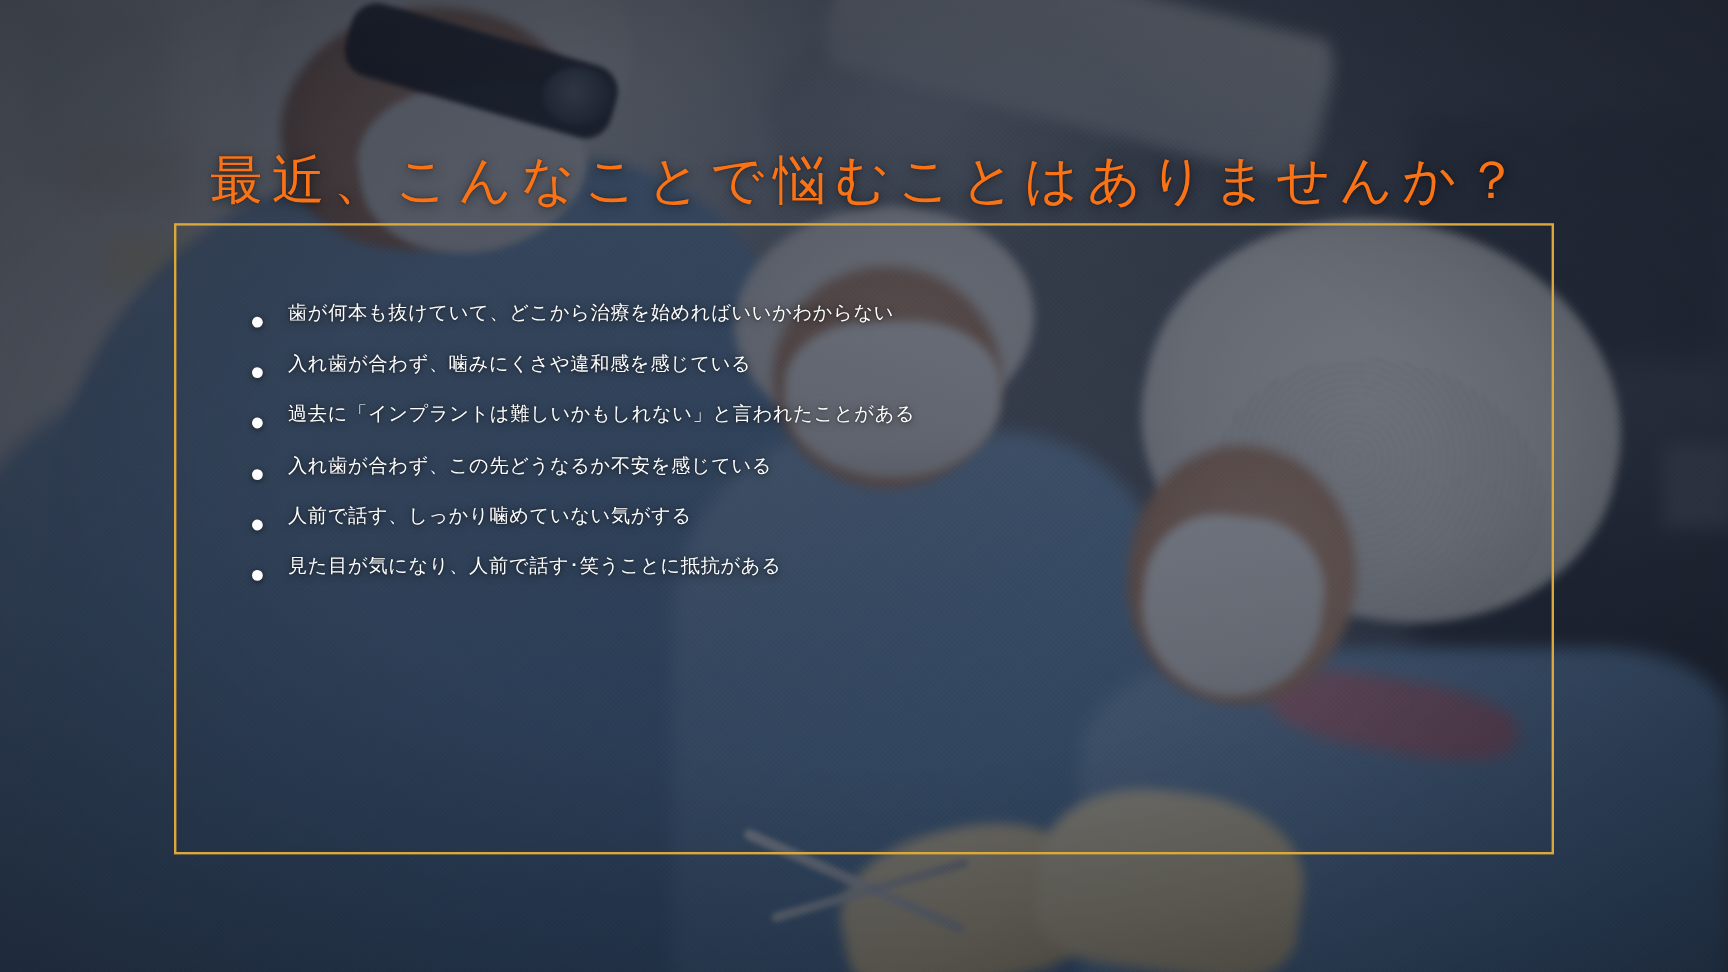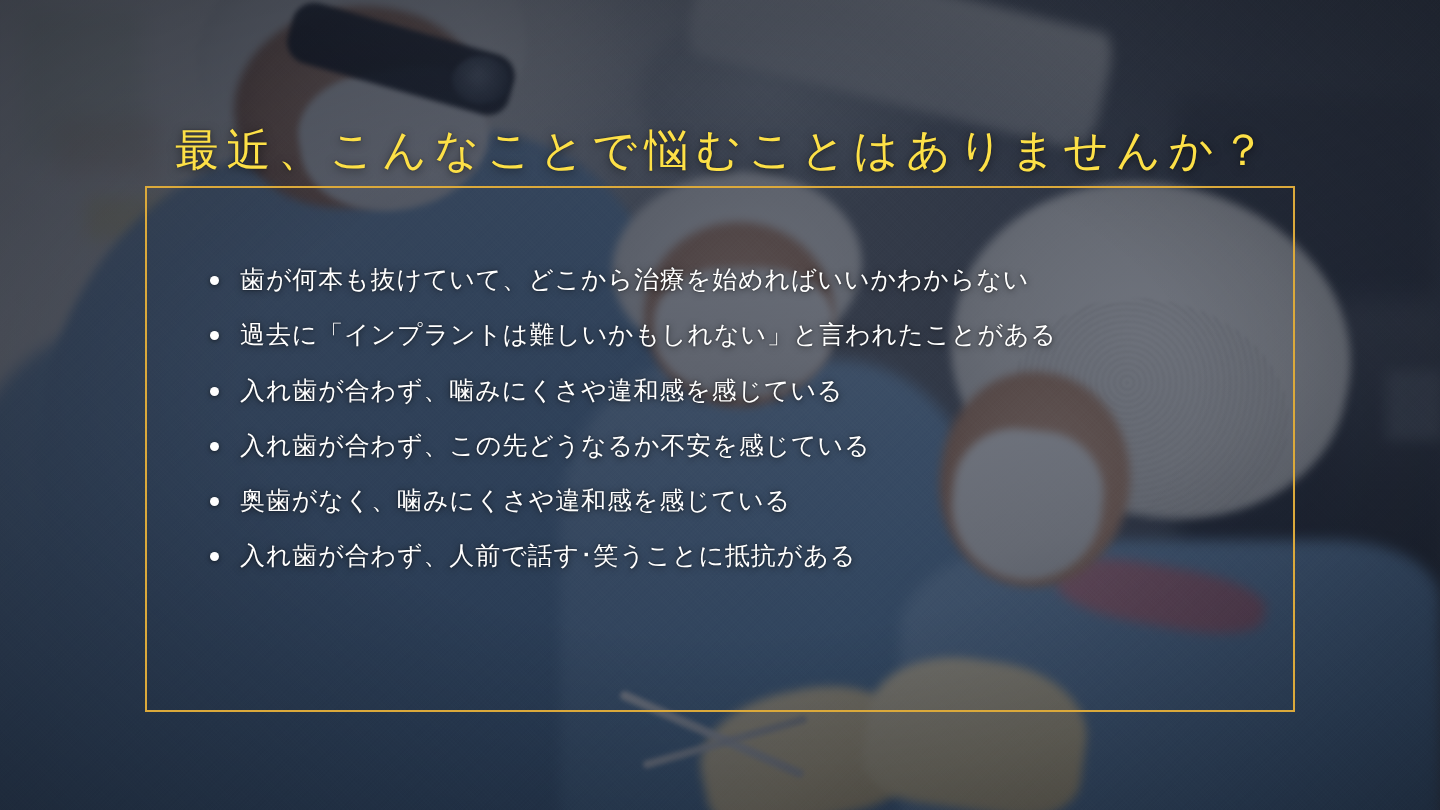--- a/index.html
+++ b/index.html
@@ -331,21 +331,21 @@
   .content {
     position: absolute;
     inset: 0;
   }
 
   .slide-title {
     position: absolute;
     left: 0; right: 0;
     top: 96px;
     text-align: center;
-    color: #fde047;
+    color: #f97316;
     font-size: 44px;
     line-height: 1.2;
     letter-spacing: 0.17em;
     text-indent: 0.17em;
     font-weight: 400;
     text-shadow: 0 2px 10px rgba(0,0,0,.55), 0 0 2px rgba(0,0,0,.4);
     white-space: nowrap;
   }
 
   .concerns-frame {
@@ -363,23 +363,23 @@
     left: 210px;
     top: 246px;
     width: 1020px;
     list-style: none;
     margin: 0;
     padding: 0;
   }
   .concern-item {
     position: relative;
     padding-left: 30px;
-    margin: 16px 0 19px 0;
+    margin: 4px 0 19px 0;
     color: #ffffff;
-    font-size: 25px;
+    font-size: 16px;
     line-height: 1.45;
     letter-spacing: 0.035em;
     white-space: nowrap;
     text-shadow: 0 1px 7px rgba(0,0,0,.62), 0 0 2px rgba(0,0,0,.5);
   }
   .concern-item:last-child { margin-bottom: 0; }
   .concern-bullet {
     position: absolute;
     left: 0;
     top: 14px;
@@ -446,34 +446,34 @@
 
     <div class="concerns-frame"></div>
 
     <ul class="concerns-list">
       <li class="concern-item">
         <span class="concern-bullet"></span>
         <span>歯が何本も抜けていて、どこから治療を始めればいいかわからない</span>
       </li>
       <li class="concern-item">
         <span class="concern-bullet"></span>
+        <span>入れ歯が合わず、噛みにくさや違和感を感じている</span>
+      </li>
+      <li class="concern-item">
+        <span class="concern-bullet"></span>
         <span>過去に「インプラントは難しいかもしれない」と言われたことがある</span>
       </li>
       <li class="concern-item">
         <span class="concern-bullet"></span>
-        <span>入れ歯が合わず、噛みにくさや違和感を感じている</span>
-      </li>
-      <li class="concern-item">
-        <span class="concern-bullet"></span>
         <span>入れ歯が合わず、この先どうなるか不安を感じている</span>
       </li>
       <li class="concern-item">
         <span class="concern-bullet"></span>
-        <span>奥歯がなく、噛みにくさや違和感を感じている</span>
-      </li>
-      <li class="concern-item">
-        <span class="concern-bullet"></span>
-        <span>入れ歯が合わず、人前で話す･笑うことに抵抗がある</span>
+        <span>人前で話す、しっかり噛めていない気がする</span>
+      </li>
+      <li class="concern-item">
+        <span class="concern-bullet"></span>
+        <span>見た目が気になり、人前で話す･笑うことに抵抗がある</span>
       </li>
     </ul>
 
   </div>
 </div>
 
 </body></html>

